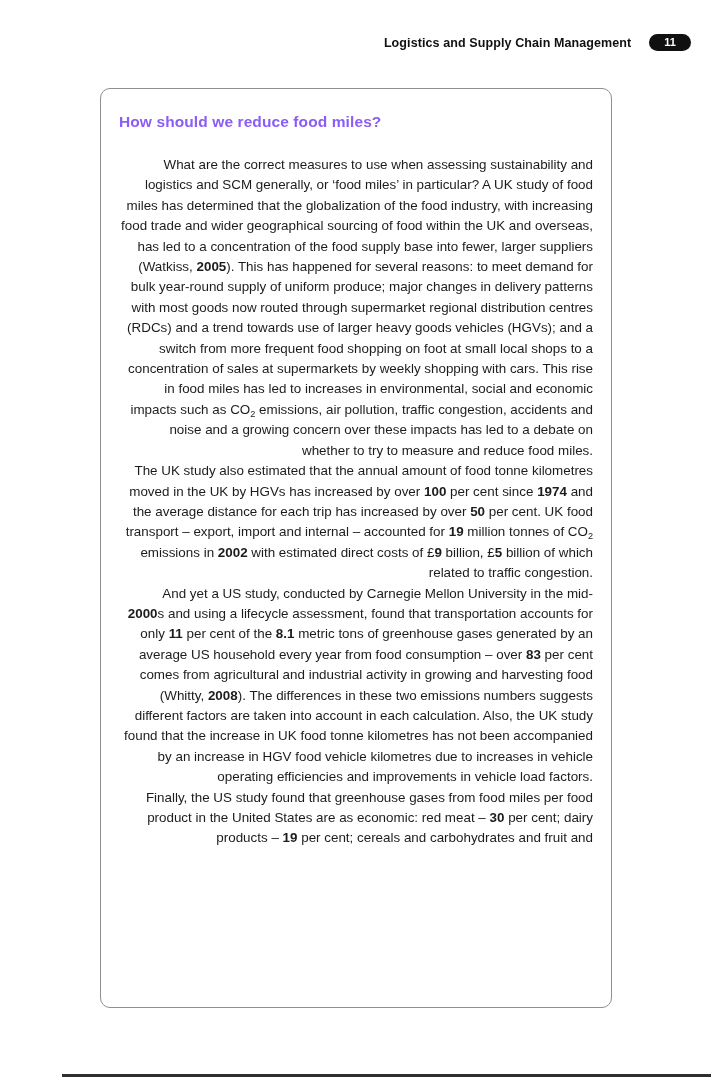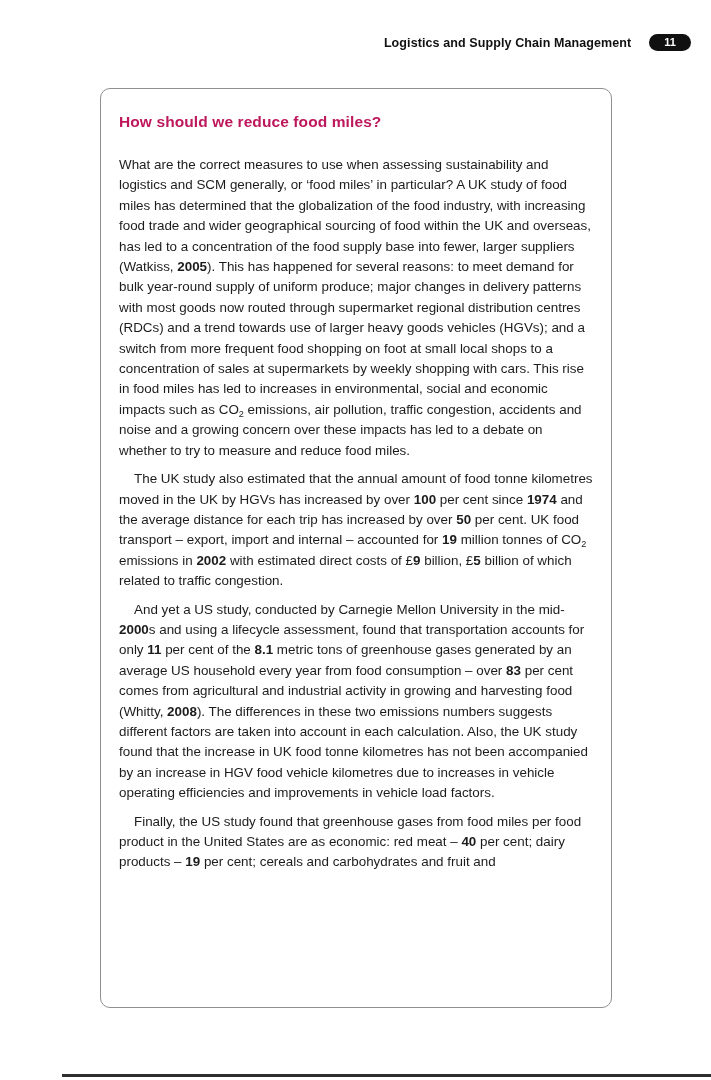--- a/index.html
+++ b/index.html
@@ -49,30 +49,29 @@
     width: 512px;
     min-height: 920px;
     border: 1px solid #8f8f8f;
     border-radius: 10px;
     background: #ffffff;
     padding: 24px 18px 26px 18px;
   }
   .box-heading {
     font-size: 15.5px;
     font-weight: bold;
-    color: #be185d;
+    color: #8b5cf6;
     margin-bottom: 24px;
     letter-spacing: 0.1px;
   }
   .body-para {
     font-size: 13.4px;
     line-height: 20.4px;
     color: #1c1c1c;
-    text-align: left;
-    margin-top: 8px;
+    text-align: right;
   }
   .body-para.indent { text-indent: 15px; }
   .body-para .num { font-weight: bold; }
   .body-para sub {
     font-size: 0.68em;
     line-height: 0;
     position: relative;
     top: 0.32em;
     vertical-align: baseline;
   }
@@ -124,20 +123,20 @@
     <span class="title">Logistics and Supply Chain Management</span>
     <span class="page-badge">11</span>
   </div>
 
   <div class="callout-box">
     <div class="box-heading">How should we reduce food miles?</div>
     <div>
         <p class="body-para"><span>What are the correct measures to use when assessing sustainability and logistics and SCM generally, or ‘food miles’ in particular? A UK study of food miles has determined that the globalization of the food industry, with increasing food trade and wider geographical sourcing of food within the UK and overseas, has led to a concentration of the food supply base into fewer, larger suppliers (Watkiss, </span><span class="num">2005</span><span>). This has happened for several reasons: to meet demand for bulk year-round supply of uniform produce; major changes in delivery patterns with most goods now routed through supermarket regional distribution centres (RDCs) and a trend towards use of larger heavy goods vehicles (HGVs); and a switch from more frequent food shopping on foot at small local shops to a concentration of sales at supermarkets by weekly shopping with cars. This rise in food miles has led to increases in environmental, social and economic impacts such as CO</span><sub>2</sub><span> emissions, air pollution, traffic congestion, accidents and noise and a growing concern over these impacts has led to a debate on whether to try to measure and reduce food miles.</span></p>
         <p class="body-para indent"><span>The UK study also estimated that the annual amount of food tonne kilometres moved in the UK by HGVs has increased by over </span><span class="num">100</span><span> per cent since </span><span class="num">1974</span><span> and the average distance for each trip has increased by over </span><span class="num">50</span><span> per cent. UK food transport – export, import and internal – accounted for </span><span class="num">19</span><span> million tonnes of CO</span><sub>2</sub><span> emissions in </span><span class="num">2002</span><span> with estimated direct costs of £</span><span class="num">9</span><span> billion, £</span><span class="num">5</span><span> billion of which related to traffic congestion.</span></p>
         <p class="body-para indent"><span>And yet a US study, conducted by Carnegie Mellon University in the mid-</span><span class="num">2000</span><span>s and using a lifecycle assessment, found that transportation accounts for only </span><span class="num">11</span><span> per cent of the </span><span class="num">8.1</span><span> metric tons of greenhouse gases generated by an average US household every year from food consumption – over </span><span class="num">83</span><span> per cent comes from agricultural and industrial activity in growing and harvesting food (Whitty, </span><span class="num">2008</span><span>). The differences in these two emissions numbers suggests different factors are taken into account in each calculation. Also, the UK study found that the increase in UK food tonne kilometres has not been accompanied by an increase in HGV food vehicle kilometres due to increases in vehicle operating efficiencies and improvements in vehicle load factors.</span></p>
-        <p class="body-para indent"><span>Finally, the US study found that greenhouse gases from food miles per food product in the United States are as economic: red meat – </span><span class="num">40</span><span> per cent; dairy products – </span><span class="num">19</span><span> per cent; cereals and carbohydrates and fruit and</span></p>
+        <p class="body-para indent"><span>Finally, the US study found that greenhouse gases from food miles per food product in the United States are as economic: red meat – </span><span class="num">30</span><span> per cent; dairy products – </span><span class="num">19</span><span> per cent; cereals and carbohydrates and fruit and</span></p>
       </div>
   </div>
 
 
   <div class="bottom-rule"></div>
 
 </div>
 
 </body></html>

